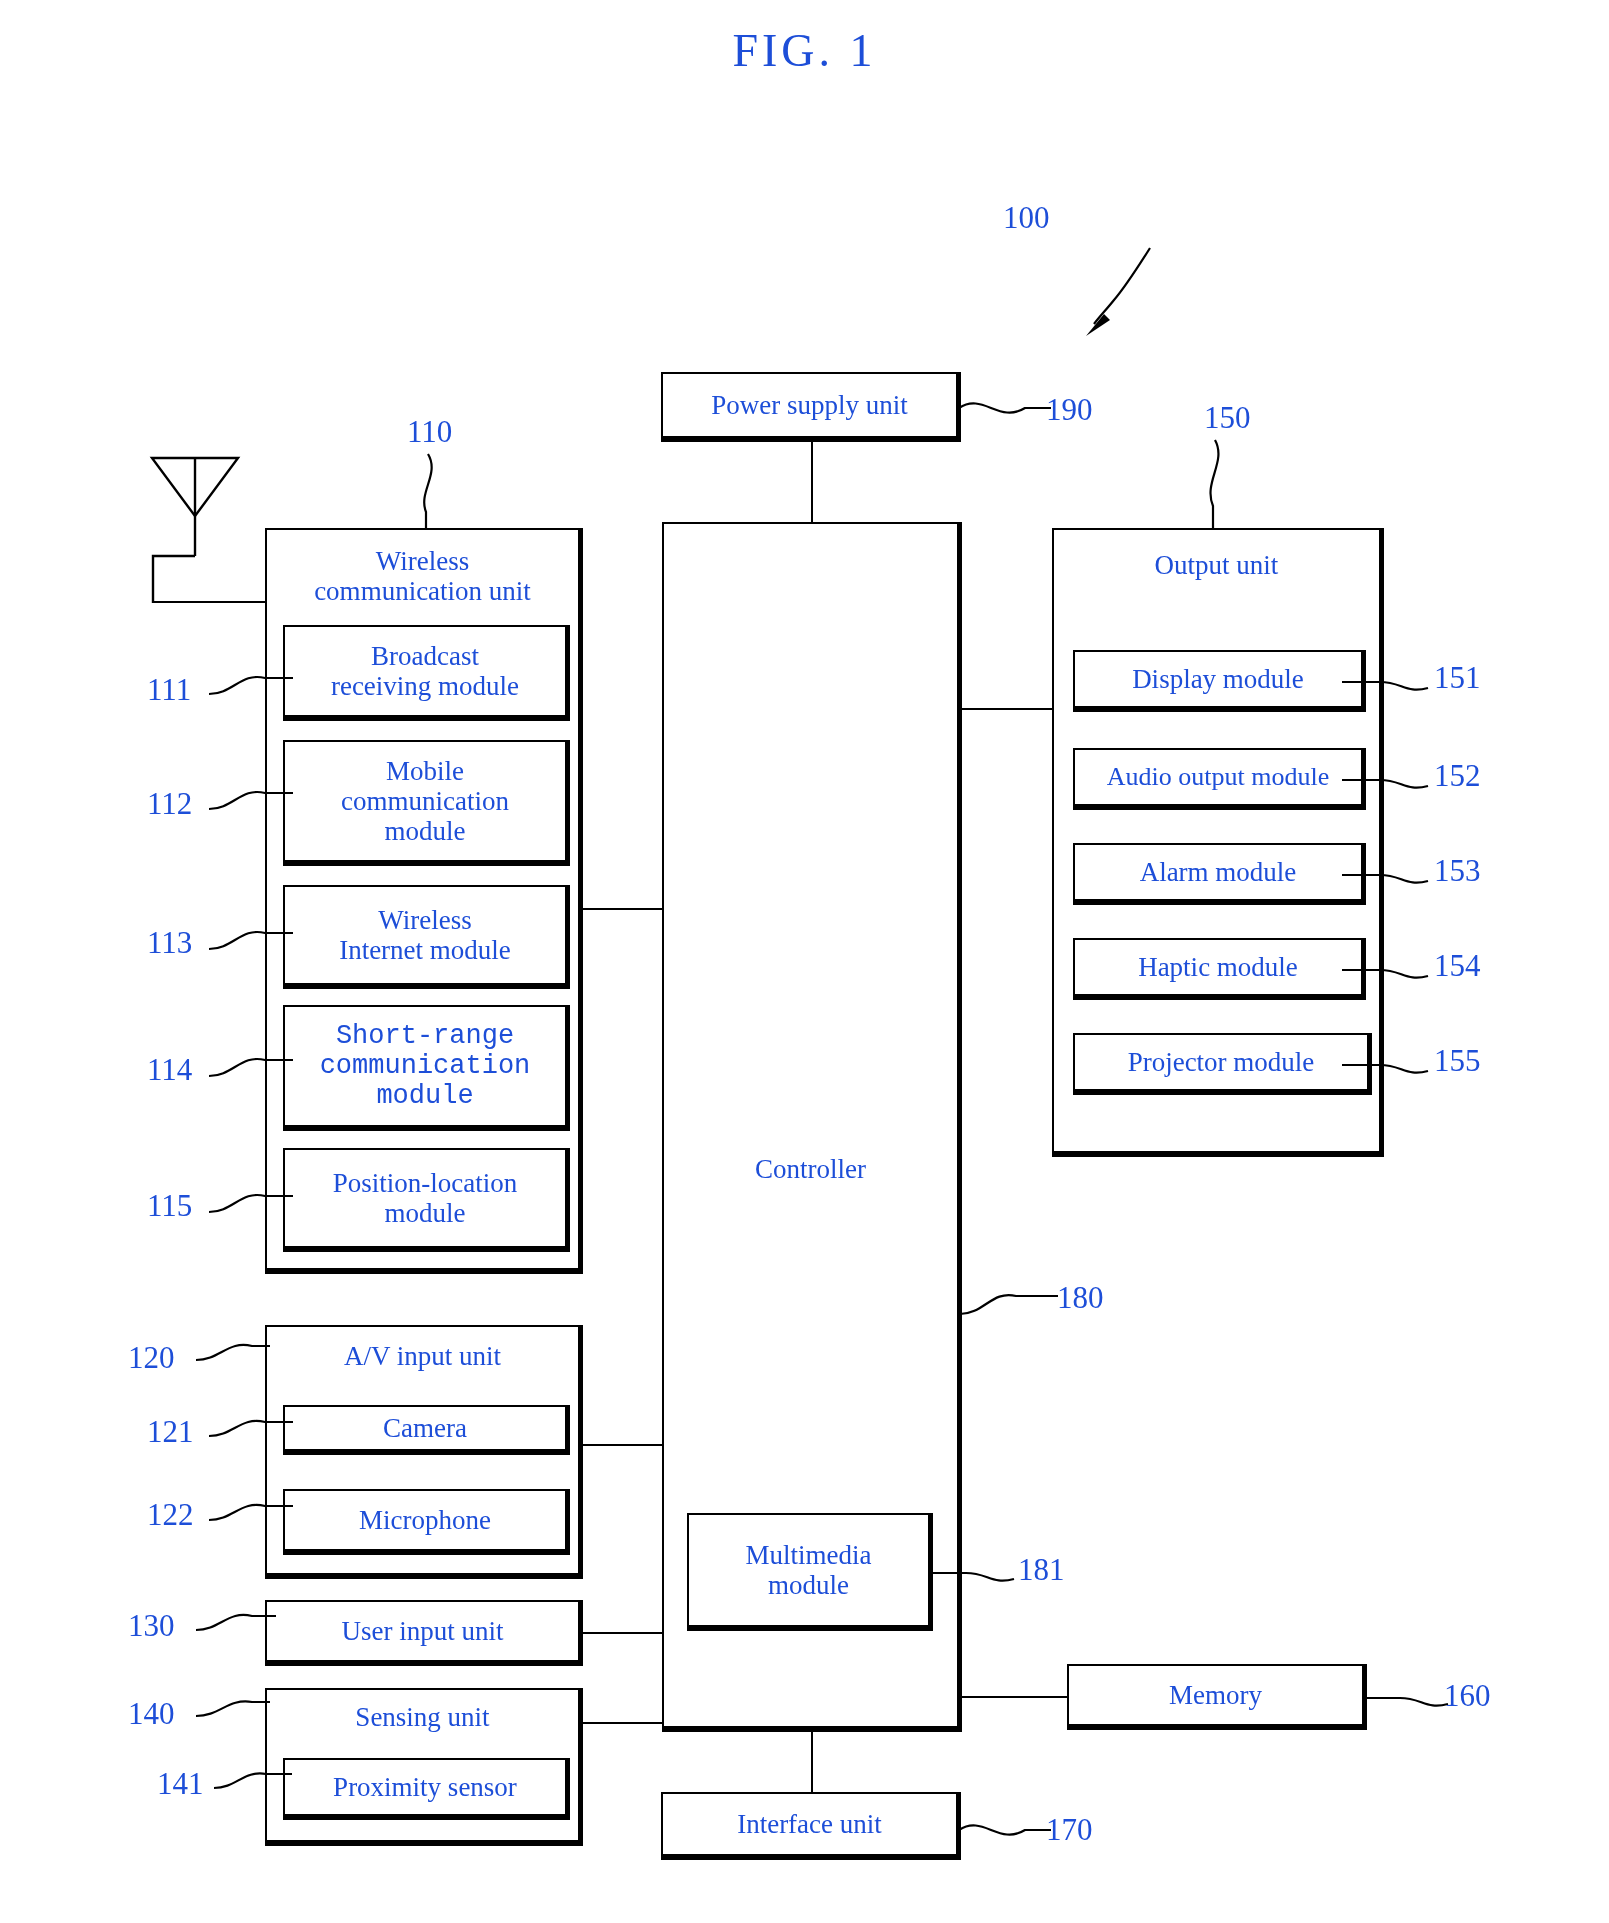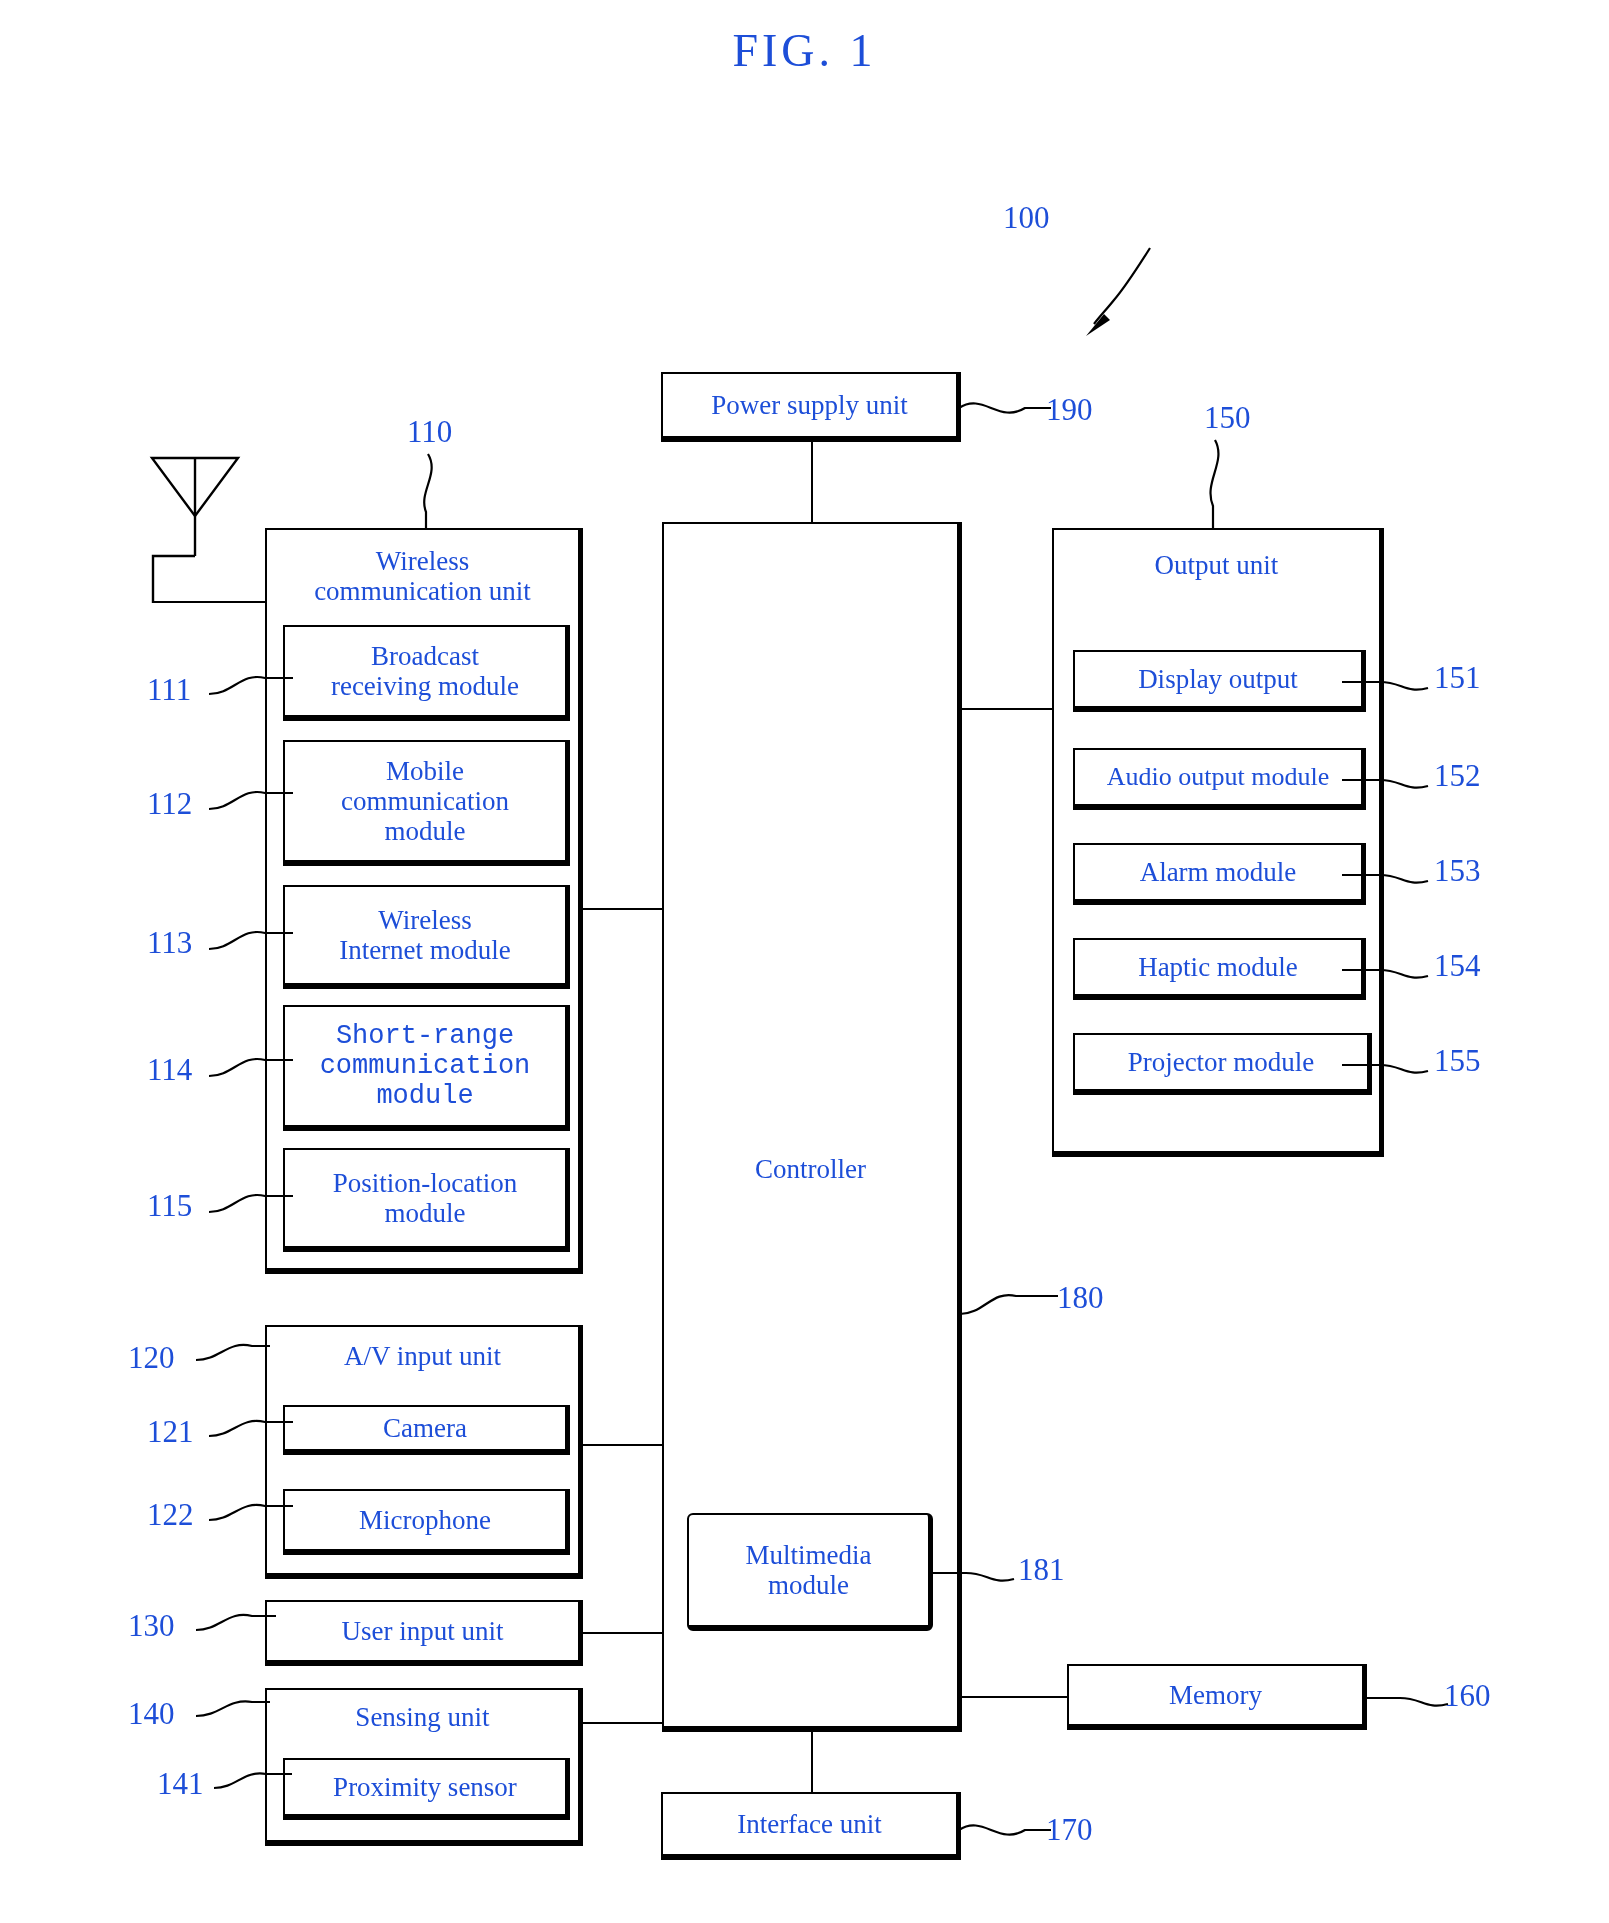--- a/index.html
+++ b/index.html
@@ -130,21 +130,21 @@
 
   <div class="container-box" style="left:662px; top:522px; width:300px; height:1210px;">
     <div class="container-title" style="top:630px;">Controller</div>
   </div>
 
   <svg class="leader" style="left:958px; top:1280px; width:125px; height:44px;" viewBox="0 0 125 44">
     <path d="M2,34 C26,34 34,10 58,16 L100,16"></path>
   </svg>
   <div class="ref" style="left:1057px; top:1280px;">180</div>
 
-  <div class="box" style="left:687px; top:1513px; width:246px; height:118px; font-size:27px;border-radius:6px;">
+  <div class="box" style="left:687px; top:1513px; width:246px; height:118px; font-size:27px;">
     <span>
       <span>Multimedia</span><br>
       <span>module</span>
     </span>
   </div>
   <svg class="leader" style="left:930px; top:1555px; width:120px; height:36px;" viewBox="0 0 120 36">
     <path d="M2,18 L36,18 C58,18 62,30 84,24"></path>
   </svg>
   <div class="ref" style="left:1018px; top:1552px;">181</div>
 
@@ -284,21 +284,21 @@
     <div class="container-title" style="top:20px;">Output unit</div>
   </div>
   <div class="ref" style="left:1204px; top:400px;">150</div>
   <svg class="leader" style="left:1195px; top:438px; width:44px; height:96px;" viewBox="0 0 44 96">
     <path d="M20,2 C32,24 8,44 18,68 L18,92"></path>
   </svg>
 
   <div class="hline" style="left:962px; top:708px; width:92px;"></div>
 
   <div class="box" style="left:1073px; top:650px; width:293px; height:62px;">
-    <span>Display output</span>
+    <span>Display module</span>
   </div>
   <svg class="leader" style="left:1340px; top:660px; width:108px; height:42px;" viewBox="0 0 108 42">
     <path d="M2,22 L40,22 C62,22 66,34 88,28"></path>
   </svg>
   <div class="ref" style="left:1434px; top:660px;">151</div>
 
   <div class="box" style="left:1073px; top:748px; width:293px; height:62px; font-size:26px;">
     <span>Audio output module</span>
   </div>
   <svg class="leader" style="left:1340px; top:758px; width:108px; height:42px;" viewBox="0 0 108 42">

